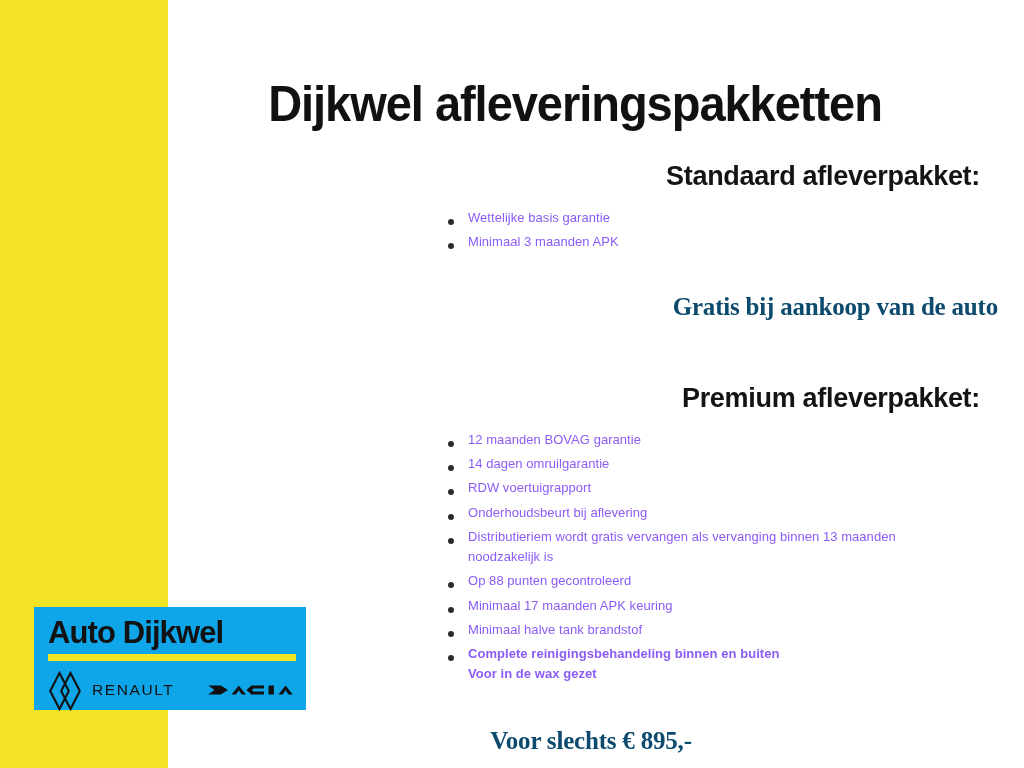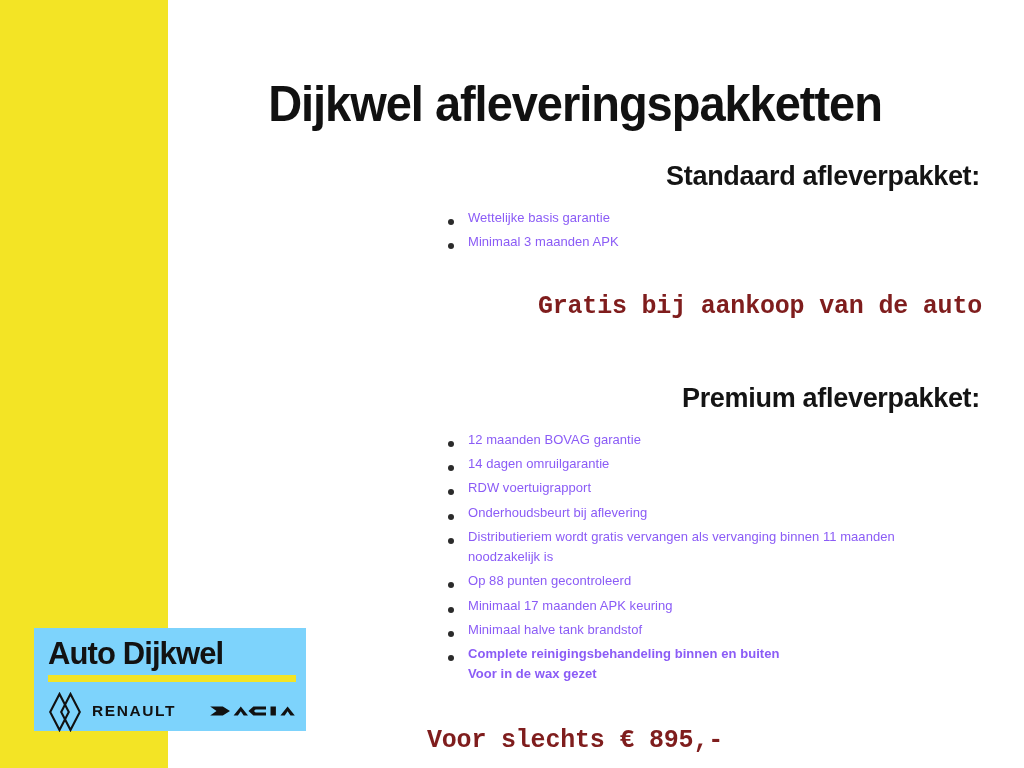--- a/index.html
+++ b/index.html
@@ -112,37 +112,37 @@
     font-weight: bold;
   }
 
   
   .accent-line {
     position: absolute;
     text-align: right;
     font-size: 25px;
     line-height: 1.2;
     font-weight: 700;
-    color: #7f1d1d;
+    color: #0c4a6e;
     letter-spacing: -0.2px;
     width: 814px;
-    left: 0;
-    font-family: Liberation Mono, monospace;
+    left: 16px;
+    font-family: Liberation Serif, serif;
   }
   .accent-free  { top: 292px; }
   .accent-price { top: 726px; text-align: center; }
 
   
   .logo-box {
     position: absolute;
     left: 34px;
-    top: 628px;
+    top: 607px;
     width: 272px;
     height: 103px;
-    background: #7dd3fc;
+    background: #0ea5e9;
     box-sizing: border-box;
     padding: 6px 12px 6px 14px;
   }
   .logo-wordmark {
     font-size: 31px;
     line-height: 1;
     font-weight: 700;
     color: #121212;
     letter-spacing: -0.9px;
     margin: 4px 0 0 0;
@@ -161,21 +161,21 @@
     margin-top: 10px;
     gap: 8px;
   }
   .renault-mark {
     width: 34px;
     height: 38px;
     flex: 0 0 auto;
   }
   .renault-word {
     font-size: 15.5px;
-    font-weight: 700;
+    font-weight: 400;
     letter-spacing: 1.6px;
     color: #111111;
     margin-left: 2px;
   }
   .dacia-word {
     font-size: 16px;
     font-weight: 700;
     letter-spacing: 2.4px;
     color: #111111;
     margin-left: 26px;
@@ -204,21 +204,21 @@
 
     <div class="accent-line accent-free">Gratis bij aankoop van de auto</div>
 
     <section class="section section-premium">
       <h2 class="section-heading">Premium afleverpakket:</h2>
       <ul class="bullet-list">
         <li>12 maanden BOVAG garantie</li>
         <li>14 dagen omruilgarantie</li>
         <li>RDW voertuigrapport</li>
         <li>Onderhoudsbeurt bij aflevering</li>
-        <li>Distributieriem wordt gratis vervangen als vervanging binnen 11 maanden noodzakelijk is</li>
+        <li>Distributieriem wordt gratis vervangen als vervanging binnen 13 maanden noodzakelijk is</li>
         <li>Op 88 punten gecontroleerd</li>
         <li>Minimaal 17 maanden APK keuring</li>
         <li>Minimaal halve tank brandstof</li>
         <li>
           <span class="wrap-line">Complete reinigingsbehandeling binnen en buiten</span>
           <span class="wrap-line">Voor in de wax gezet</span>
         </li>
       </ul>
     </section>
 

